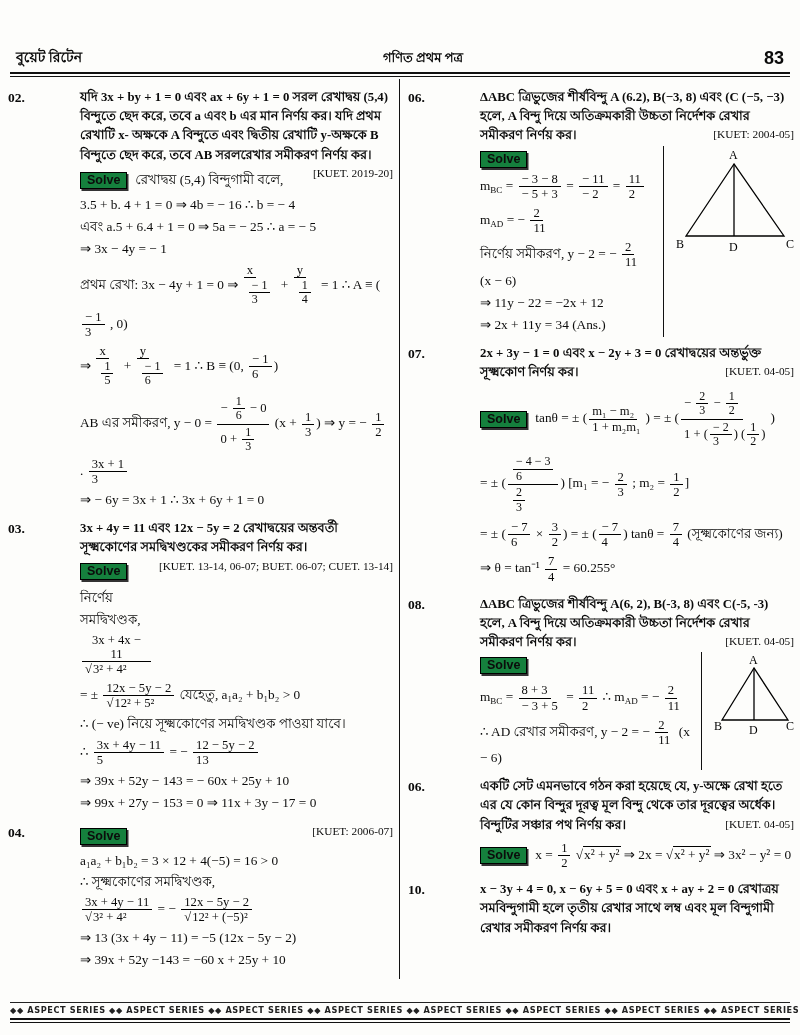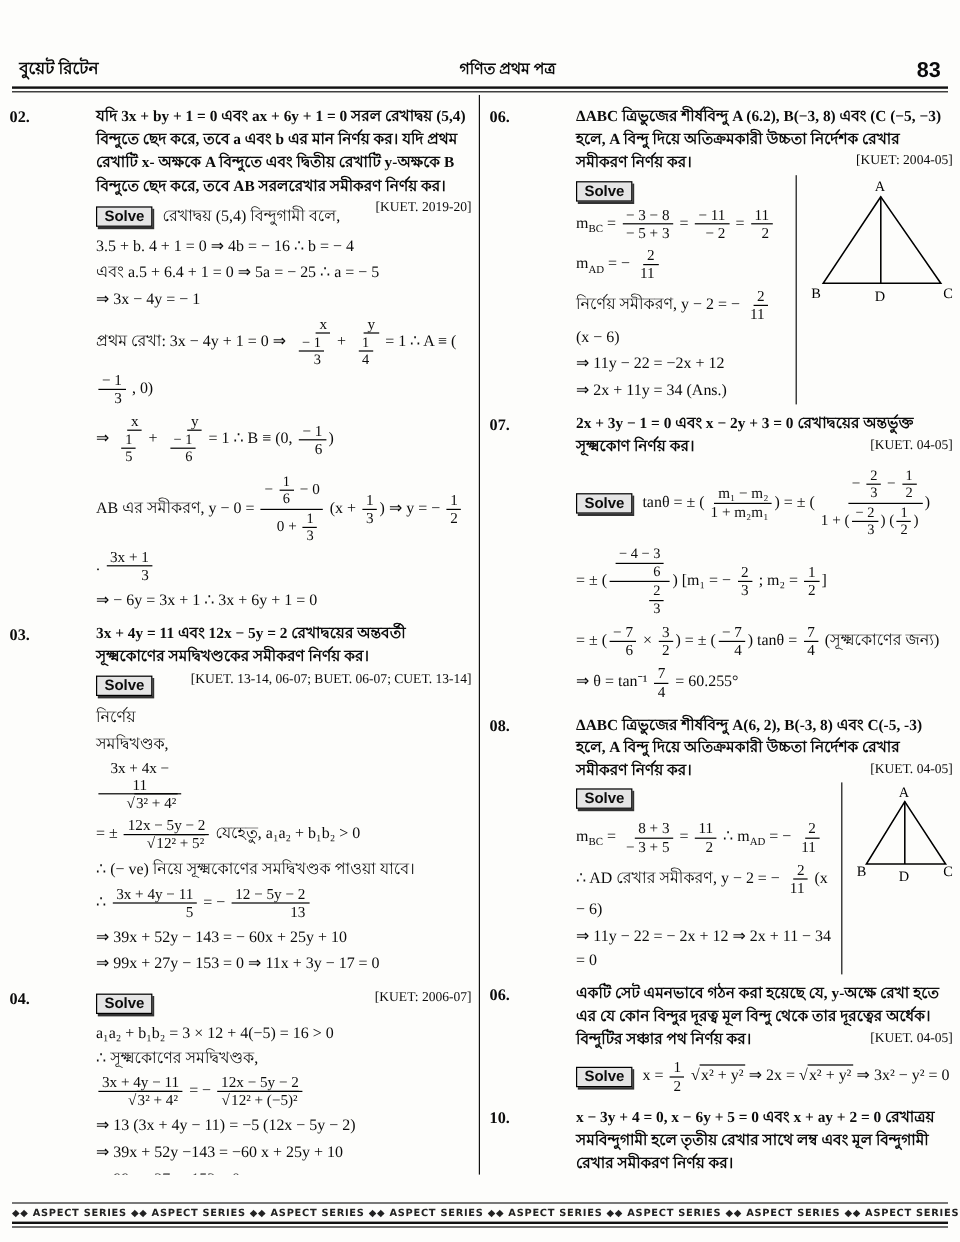--- a/index.html
+++ b/index.html
@@ -19,28 +19,28 @@
   .col{width:50%;box-sizing:border-box;padding:2px 6px 0 8px;}
   .col-left{border-right:1.6px solid #111;}
 
   .q{display:flex;margin-top:7px;}
   .qno{width:28px;flex-shrink:0;font-weight:bold;font-size:13.5px;line-height:1.45;}
   .qb{flex:1;min-width:0;margin-left:44px;}
   .qtext{font-weight:bold;font-size:12.8px;line-height:1.5;}
   .ref{float:right;font-weight:normal;font-size:11.3px;margin-left:6px;}
 
   .solve{display:inline-block;border:1.7px solid #000;box-shadow:1.5px 2px 0 #333;
-    padding:0 6px 1px 6px;background:#e5e5e5;
+    padding:0 6px 1px 6px;background:#15803d;
     font-family:"Liberation Sans",sans-serif;font-weight:bold;font-size:12.5px;flex-shrink:0;}
   .srow{display:flex;align-items:center;gap:8px;margin:5px 0 2px 0;flex-wrap:wrap;}
   .sl{font-size:13.3px;line-height:1.45;margin:3px 0;}
   .m{font-size:13.3px;}
 
   
-  .fr{display:inline-flex;flex-direction:column;align-items:flex-end;vertical-align:middle;
+  .fr{display:inline-flex;flex-direction:column;align-items:flex-start;vertical-align:middle;
       margin:1px 2px;line-height:1.12;font-size:0.95em;text-align:center;}
   .fn{border-bottom:1.1px solid #000;padding:0 3px;display:block;}
   .fd{padding:0 3px;display:block;}
   .sq{white-space:nowrap;}
   .ov{border-top:1.1px solid #000;padding:0 1px;}
   sub{font-size:0.68em;}
   .divv{border-left:1.4px solid #111;margin:0 8px;}
 
   .figrow{display:flex;align-items:stretch;}
   .figlines{flex:1;min-width:0;}
@@ -317,21 +317,20 @@
                     <span class="fd">2</span>
                   </span> ∴ m<sub>AD</sub> = − <span class="fr">
                     <span class="fn">2</span>
                     <span class="fd">11</span>
                   </span></span>
             </div>
             <div class="sl">∴ AD রেখার সমীকরণ, y − 2 = − <span class="fr">
                   <span class="fn">2</span>
                   <span class="fd">11</span>
                 </span> (x − 6)</div>
-            <div class="sl">⇒ 11y − 22 = − 2x + 12 ⇒ 2x + 11 − 34 = 0</div>
           </div>
           <div class="divv"></div>
           <div class="fig">
             <svg width="80" height="84" viewBox="0 0 80 84">
               <polygon points="40,14 8,66 74,66"></polygon>
               <line x1="40" y1="14" x2="40" y2="66"></line>
               <text x="35" y="10">A</text>
               <text x="0" y="76">B</text>
               <text x="72" y="76">C</text>
               <text x="35" y="80">D</text>

